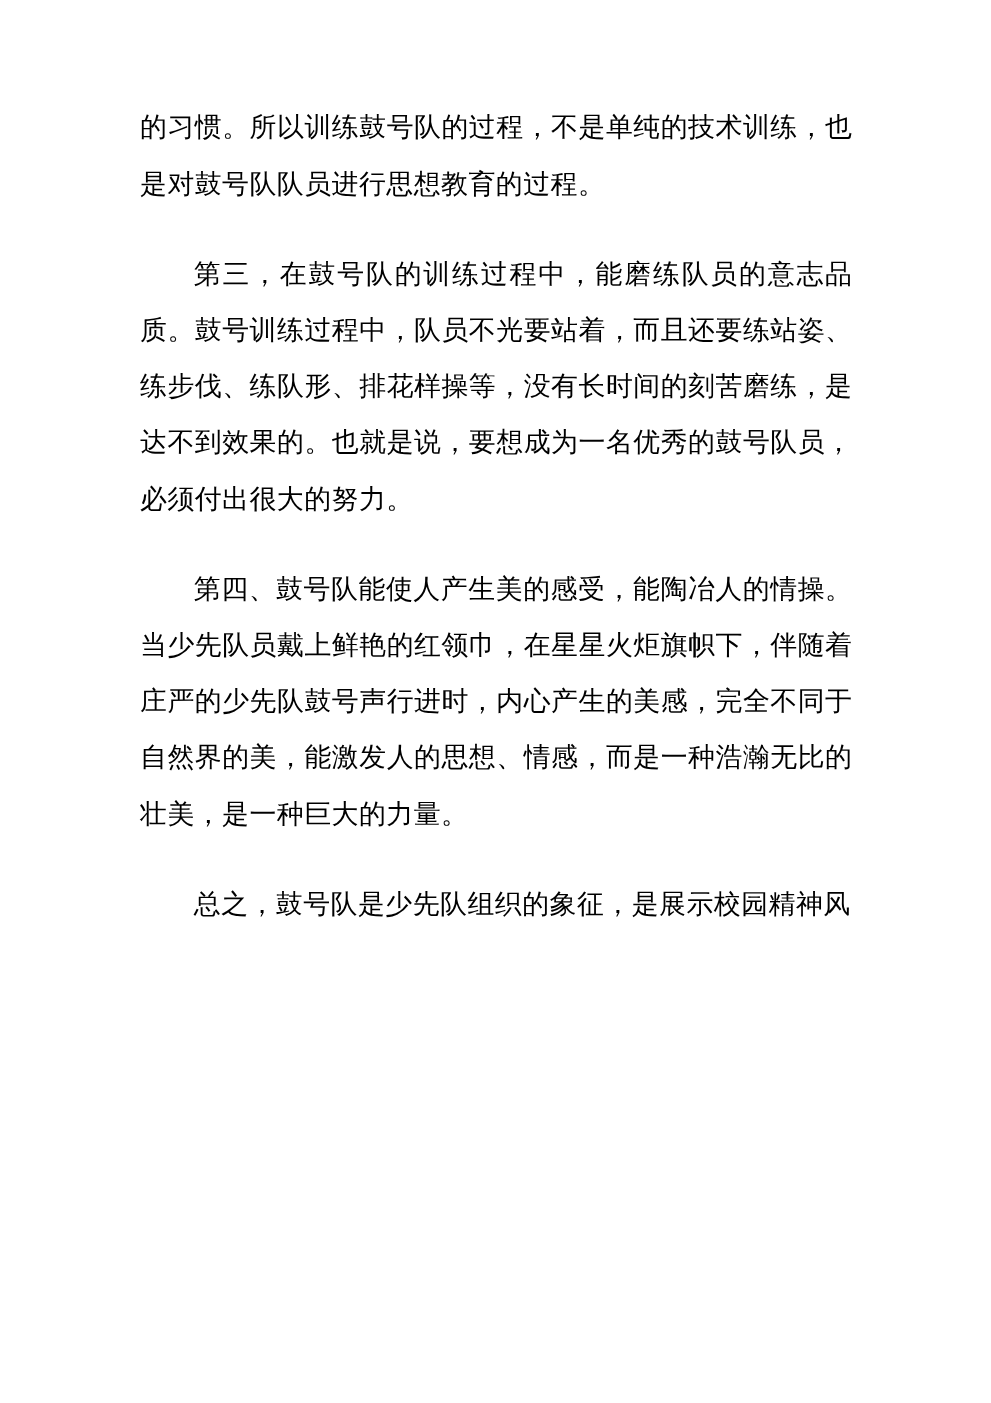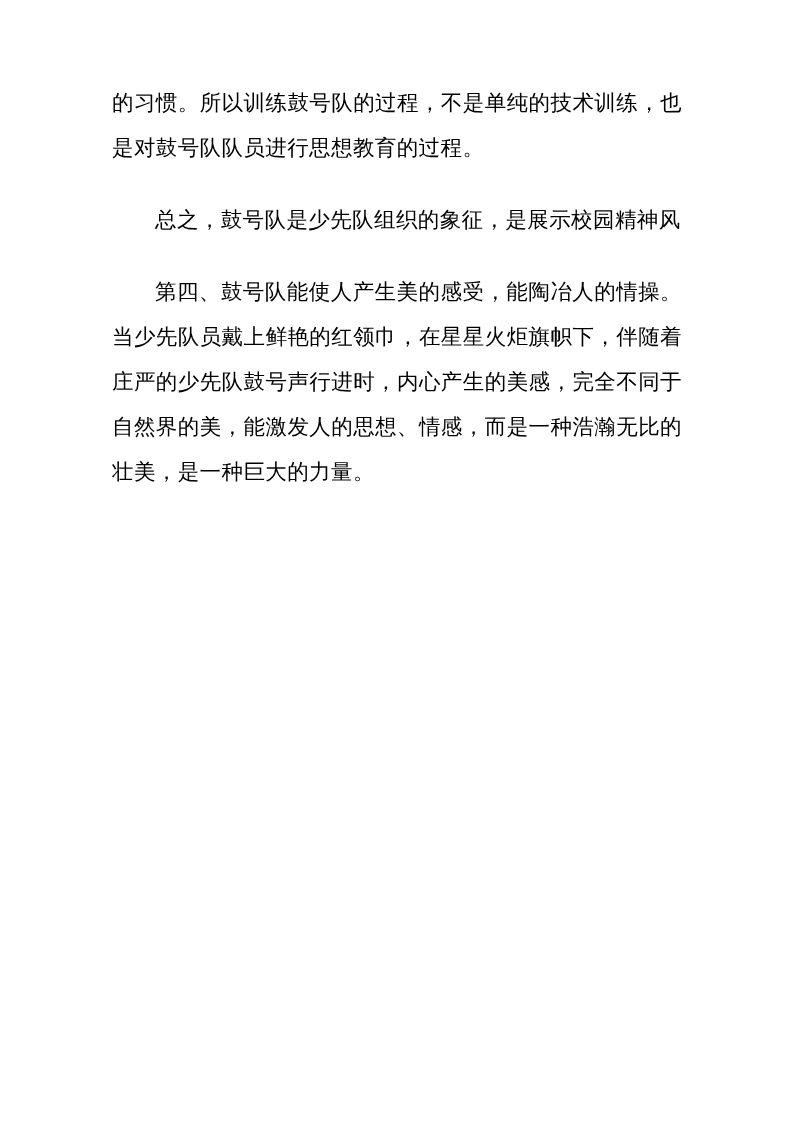--- a/index.html
+++ b/index.html
@@ -41,16 +41,17 @@
   .indent {
     text-indent: 2em;
   }
 </style>
 </head>
 <body>
 
 <div class="page">
   <div class="content">
     <p class="para">的习惯。所以训练鼓号队的过程，不是单纯的技术训练，也是对鼓号队队员进行思想教育的过程。</p>
+    <p class="para indent">第三，在鼓号队的训练过程中，能磨练队员的意志品质。鼓号训练过程中，队员不光要站着，而且还要练站姿、练步伐、练队形、排花样操等，没有长时间的刻苦磨练，是达不到效果的。也就是说，要想成为一名优秀的鼓号队员，必须付出很大的努力。</p>
+    <p class="para indent">第四、鼓号队能使人产生美的感受，能陶冶人的情操。当少先队员戴上鲜艳的红领巾，在星星火炬旗帜下，伴随着庄严的少先队鼓号声行进时，内心产生的美感，完全不同于自然界的美，能激发人的思想、情感，而是一种浩瀚无比的壮美，是一种巨大的力量。</p>
     <p class="para indent">总之，鼓号队是少先队组织的象征，是展示校园精神风</p>
-    <p class="para indent">第四、鼓号队能使人产生美的感受，能陶冶人的情操。当少先队员戴上鲜艳的红领巾，在星星火炬旗帜下，伴随着庄严的少先队鼓号声行进时，内心产生的美感，完全不同于自然界的美，能激发人的思想、情感，而是一种浩瀚无比的壮美，是一种巨大的力量。</p>
   </div>
 </div>
 
 </body></html>

